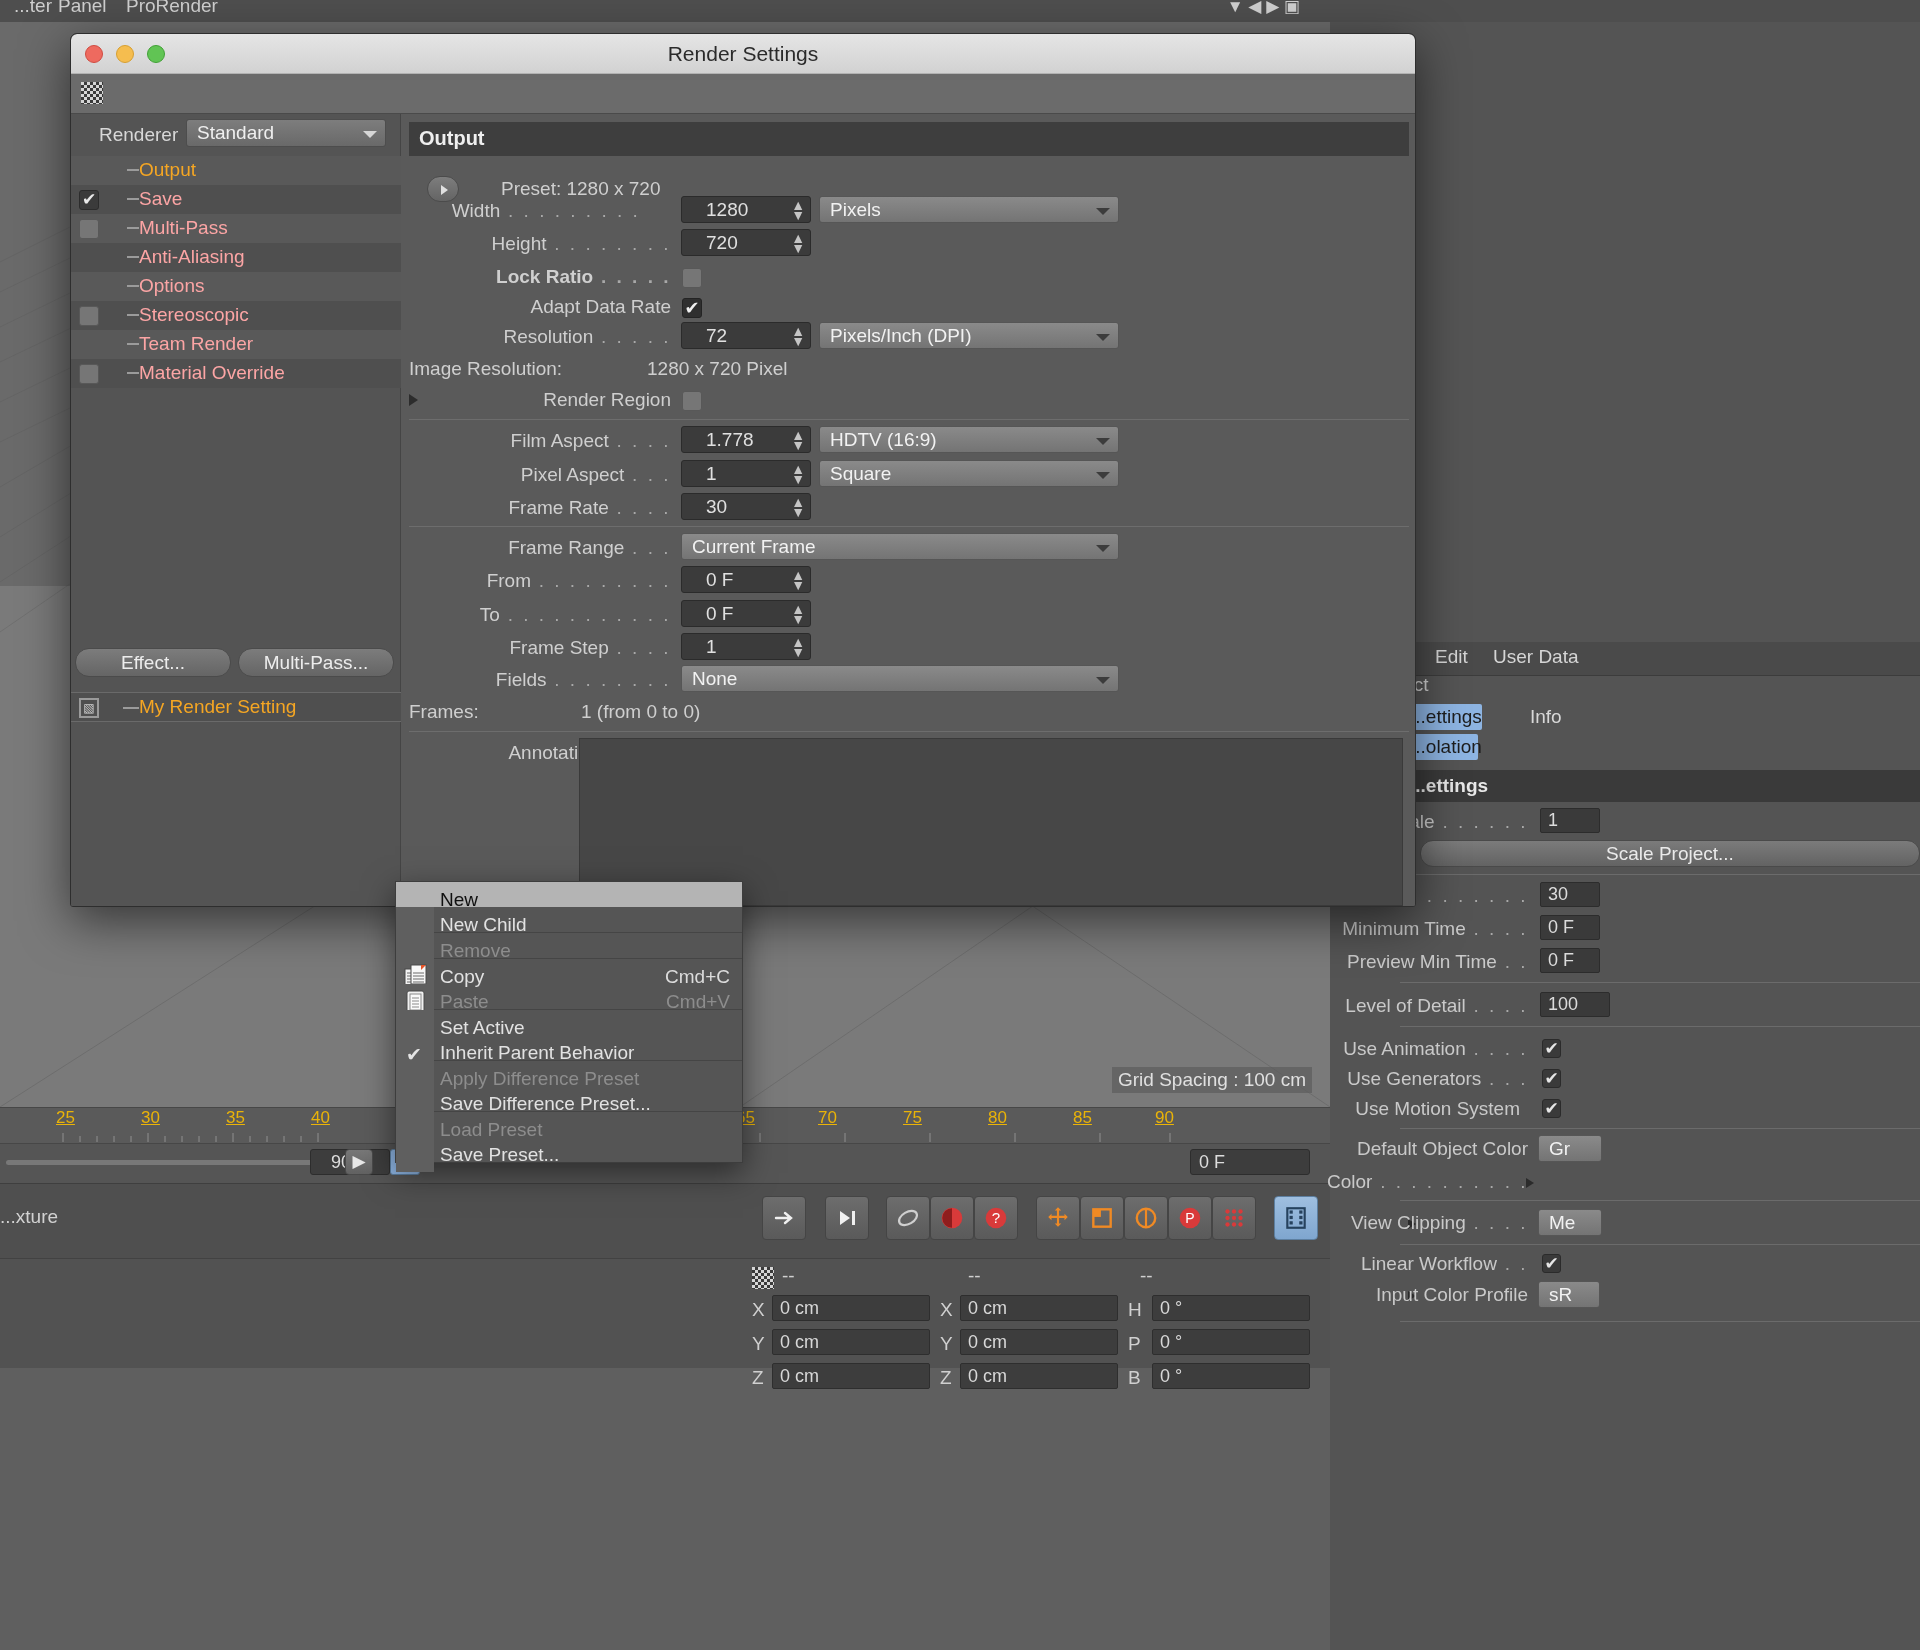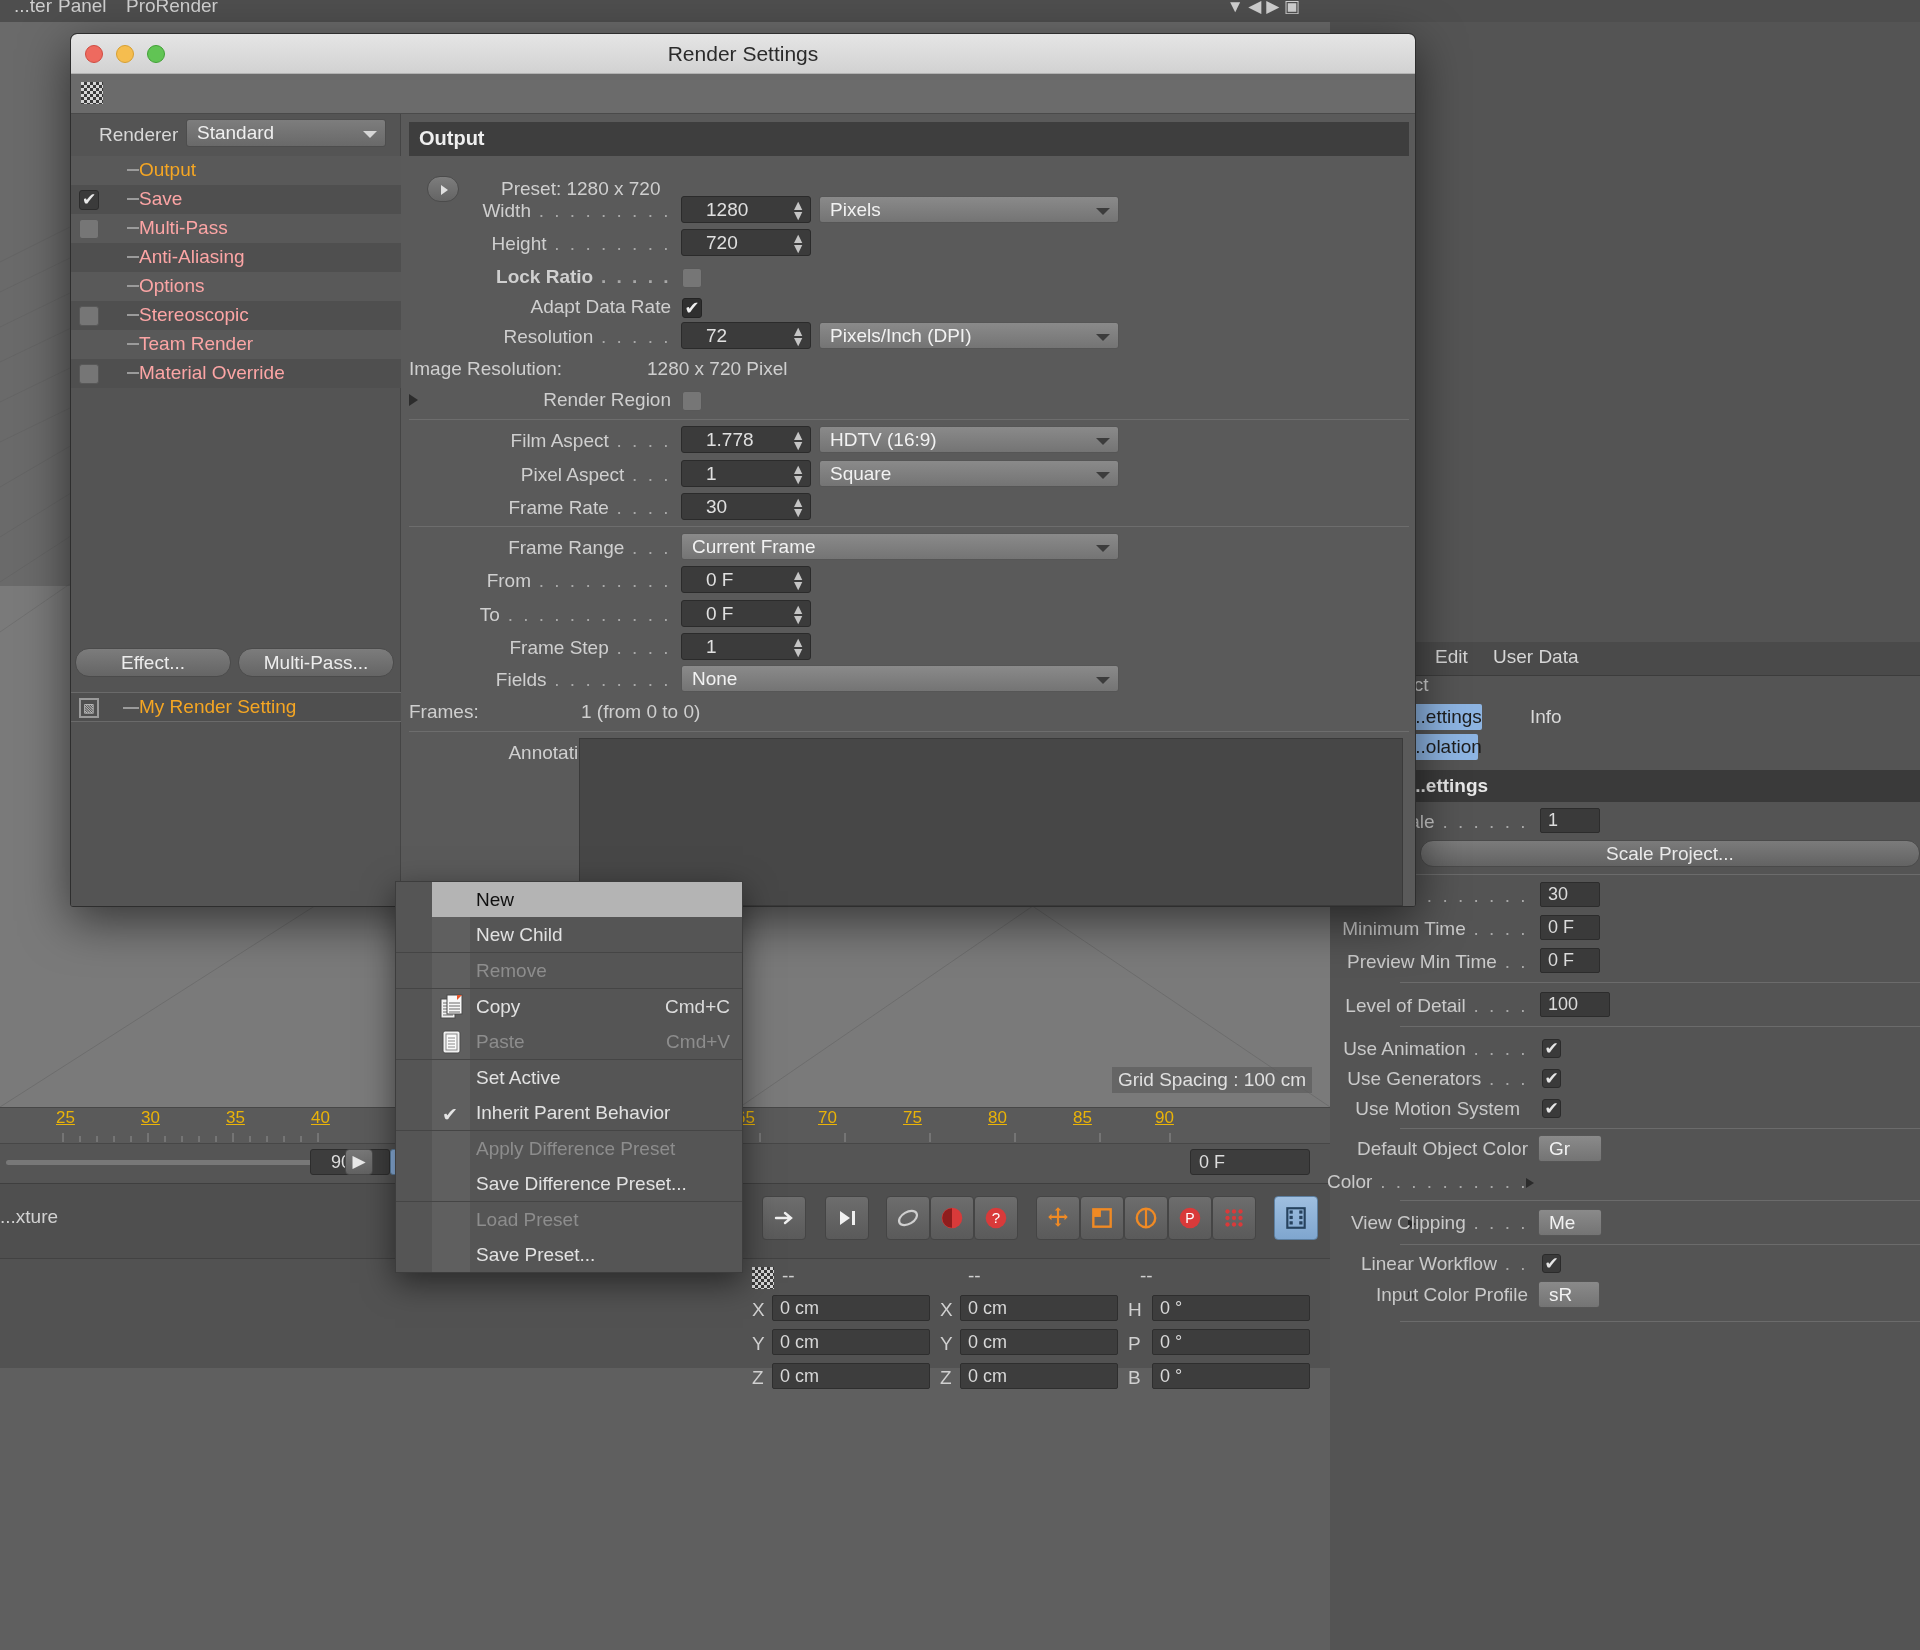--- a/index.html
+++ b/index.html
@@ -152,21 +152,21 @@
   .annobox { position:absolute; background:#474747; border:1px solid #3a3a3a;}
 
   .rs-footer { position:absolute; left:0; bottom:0; width:330px; height:40px;}
   .renderset-btn { position:absolute; left:4px; top:0; width:322px; height:30px; border-radius:15px;
      background:linear-gradient(180deg,#7c7c7c,#656565); border:1px solid #4b4b4b;
      color:#ededed; font-size:19px; line-height:28px; text-align:center;}
 
   
   .ctxmenu { position:absolute; left:395px; top:881px; width:348px; background:#555555;
      border:1px solid #3d3d3d; box-shadow:0 10px 30px rgba(0,0,0,.5); z-index:50;}
-  .ctxitem { position:relative; height:35px;margin-left:36px; }
+  .ctxitem { position:relative; height:25px; }
   .ctxitem .gut { position:absolute; left:0; top:0; width:38px; height:35px; background:#5f5f5f;}
   .ctxitem .lab { position:absolute; left:44px; top:7px; font-size:19px; color:#e2e2e2;}
   .ctxitem .acc { position:absolute; right:12px; top:7px; font-size:19px; color:#dcdcdc;}
   .ctxitem.hl { background:#b4b4b4; }
   .ctxitem.hl .gut { background:#b4b4b4; }
   .ctxitem.hl .lab { color:#101010; }
   .ctxitem.dis .lab, .ctxitem.dis .acc { color:#8d8d8d; }
   .ctxsep { height:1px; background:#454545; }
   .ctxcheck { position:absolute; left:10px; top:8px; font-size:19px; color:#e4e4e4;}
   .ico-copy, .ico-paste { position:absolute; left:8px; top:5px; width:24px; height:26px;}
@@ -535,21 +535,21 @@
 
     <div class="rs-right">
       <div class="out-head">Output</div>
 
       <div class="prow" style="top:60px; width:1016px;text-align:center;">
         <div class="pbtn-round" style="left:26px; top:2px;"></div>
         <span class="static-txt" style="left:100px; top:4px;">Preset: 1280 x 720</span>
       </div>
 
       <div class="prow" style="top:82px; width:1016px;">
-        <span class="plbl" style="left:20px; width:250px;"><span>Width</span><span class="doted"> . . . . . . . . .</span></span>
+        <span class="plbl" style="left:20px; width:250px;text-align:center;"><span>Width</span><span class="doted"> . . . . . . . . .</span></span>
         <div class="numf" style="left:280px; width:130px;"><span>1280</span><span class="sp">▲<br>▼</span></div>
         <div class="dd" style="left:418px; width:300px;"><span>Pixels</span><span class="arw"></span></div>
       </div>
 
       <div class="prow" style="top:115px; width:1016px;">
         <span class="plbl" style="left:20px; width:250px;"><span>Height</span><span class="doted"> . . . . . . . .</span></span>
         <div class="numf" style="left:280px; width:130px;"><span>720</span><span class="sp">▲<br>▼</span></div>
       </div>
 
       <div class="prow" style="top:148px; width:1016px;">

